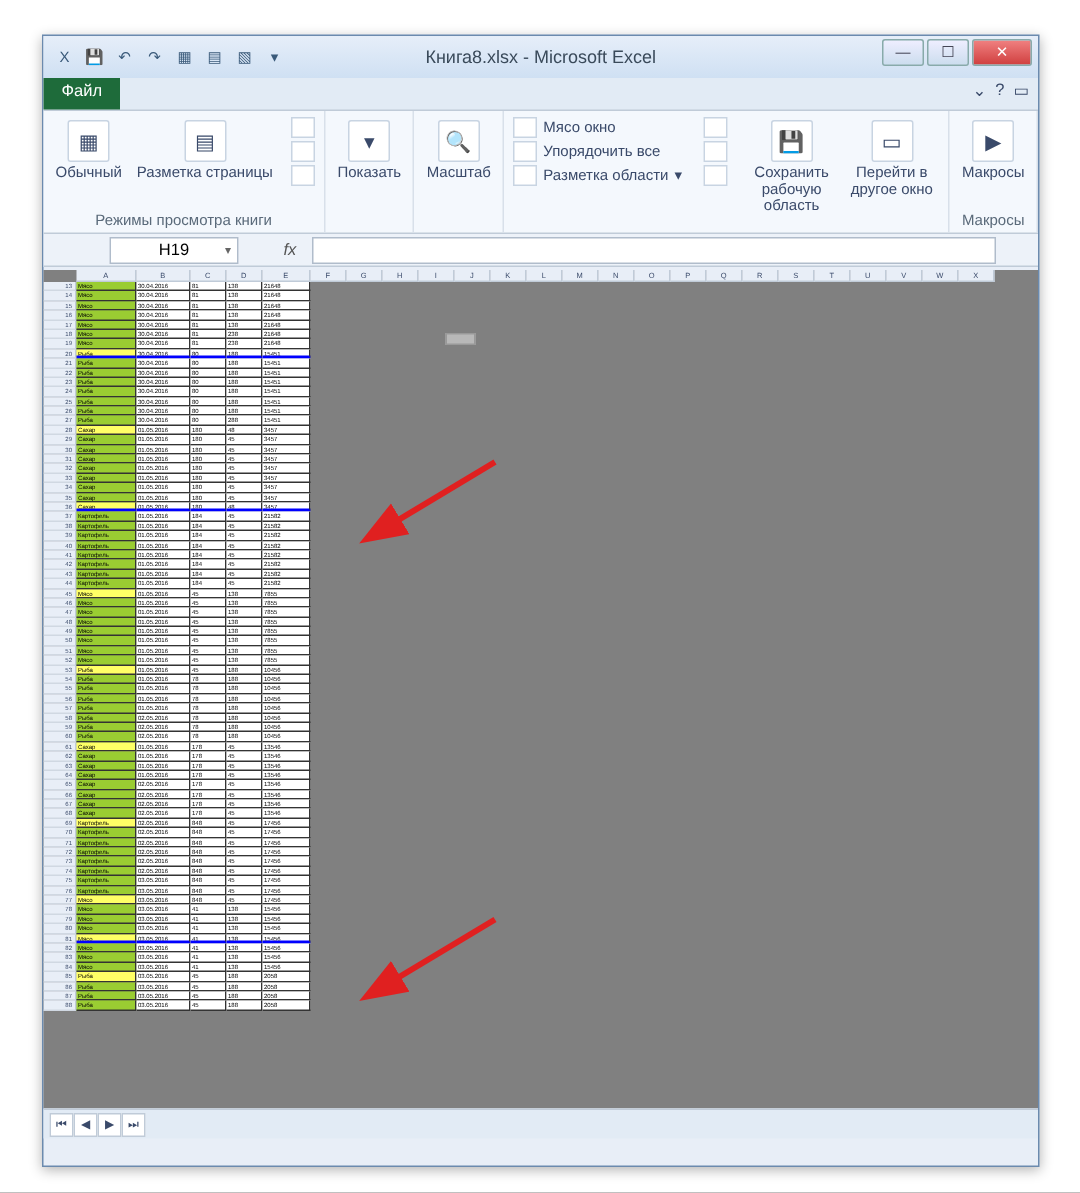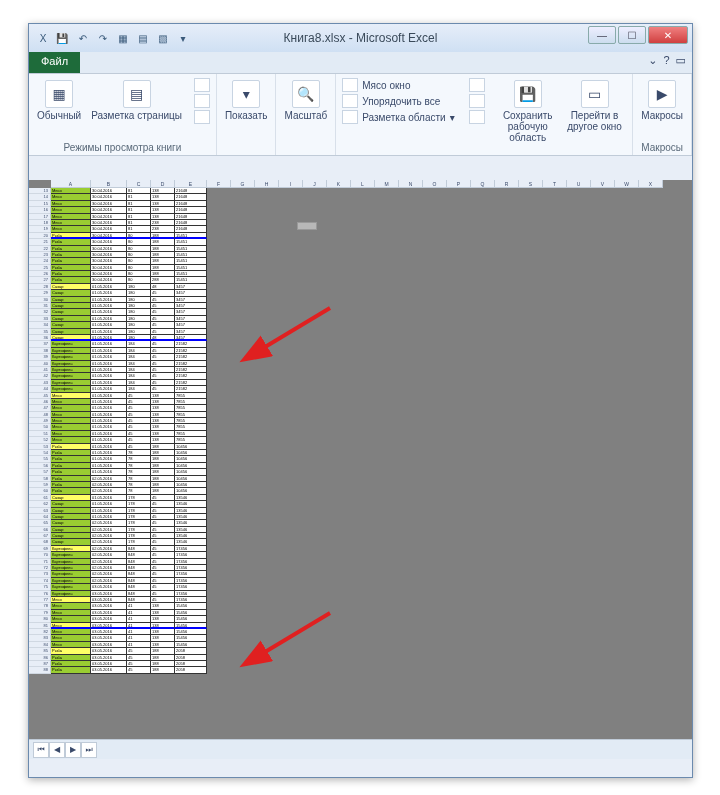--- a/index.html
+++ b/index.html
@@ -194,20 +194,27 @@
       <div class="items">
         <div class="ribbtn">
           <div class="glyph">▶</div>
           <span>Макросы</span>
         </div>
       </div>
       <div class="glabel">Макросы</div>
     </div>
   </div>
 
+  <div class="fbar">
+    <div class="namebox">H19</div>
+    <div class="fxwrap">
+      <span class="fx">fx</span>
+      <div class="fxinput"></div>
+    </div>
+  </div>
 
   <div class="gridwrap">
     <div class="colhdr" id="colhdr">
         <div style="width: 40px;">A</div>
         <div style="width: 36px;">B</div>
         <div style="width: 24px;">C</div>
         <div style="width: 24px;">D</div>
         <div style="width: 32px;">E</div>
         <div style="width: 24px;">F</div>
         <div style="width: 24px;">G</div>

